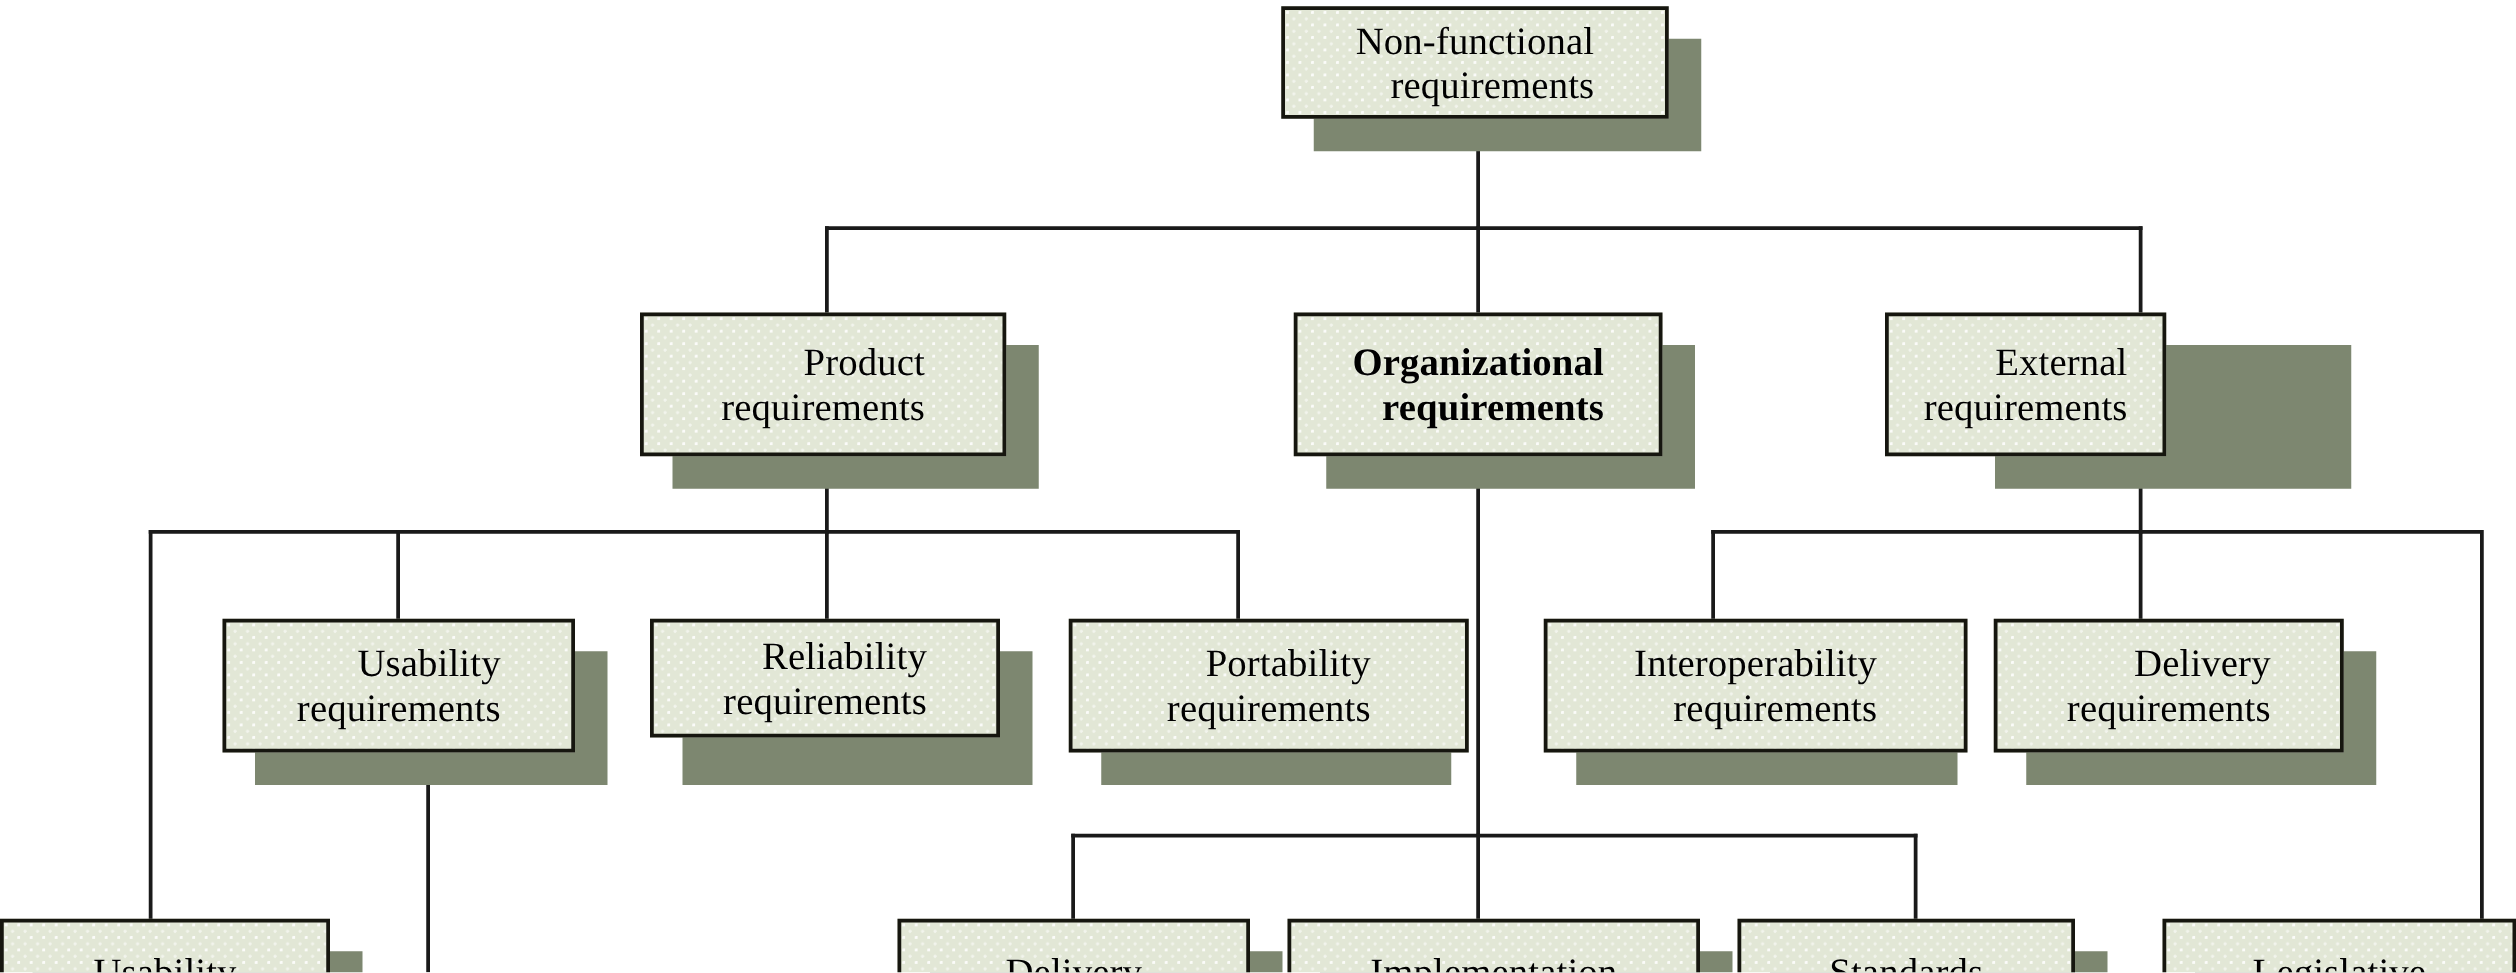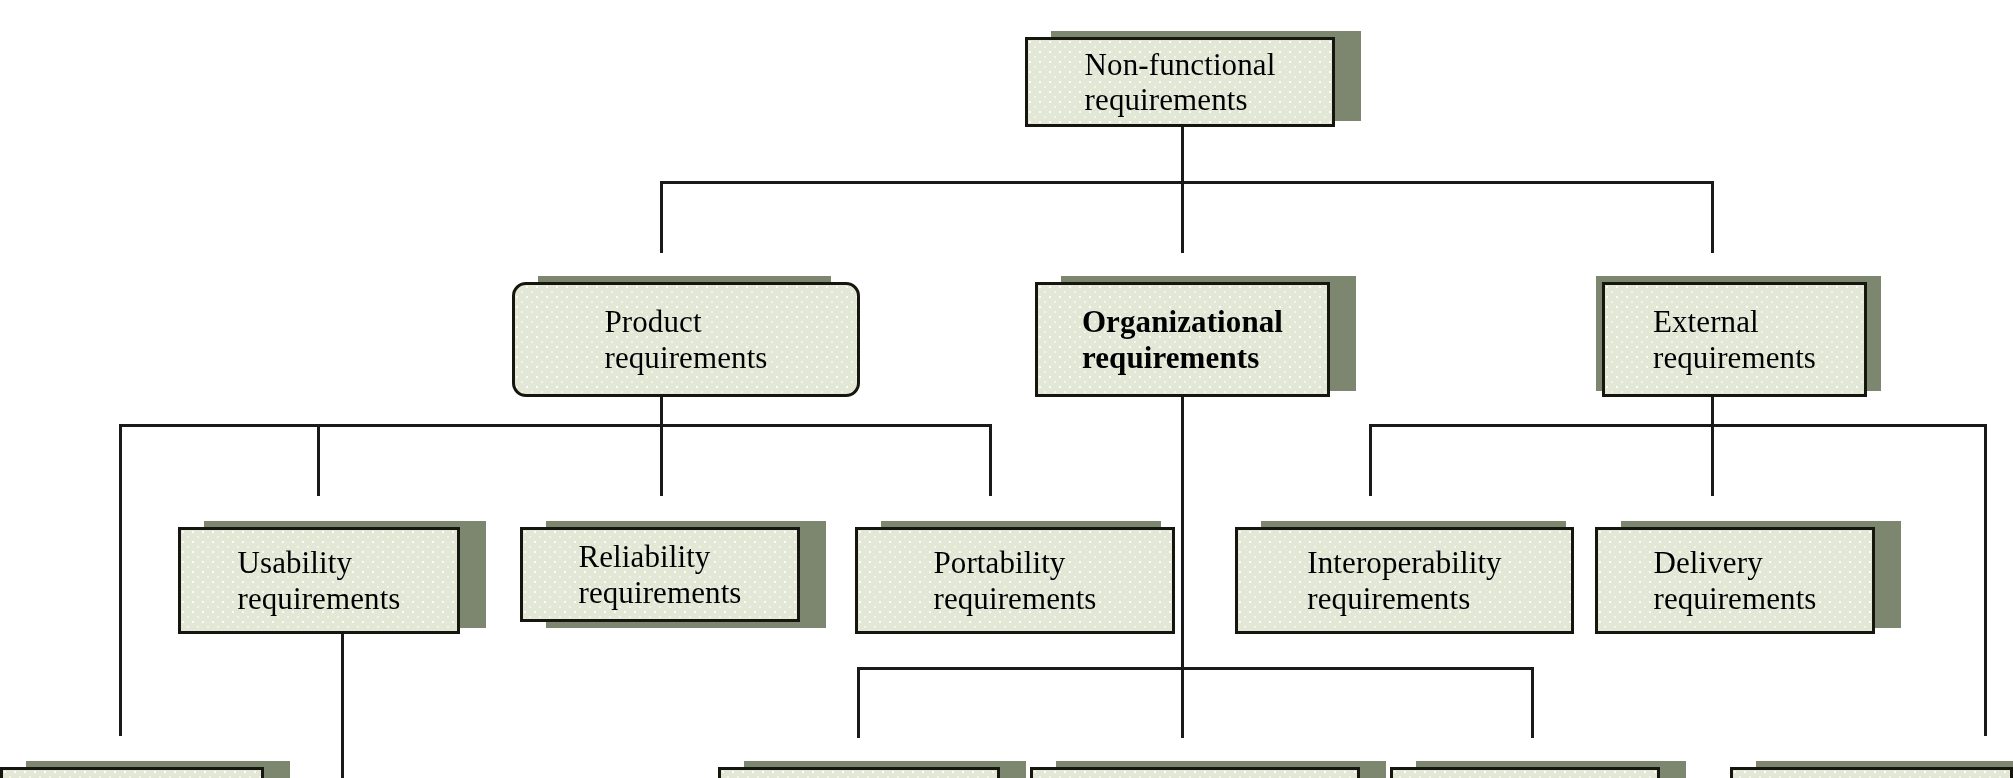--- a/index.html
+++ b/index.html
@@ -28,26 +28,25 @@
     box-sizing:border-box;
     border:3px solid #16160f;
     background-color:#e2e7d6;
     background-image:
       radial-gradient(circle at 2px 2px, rgba(255,255,255,.85) 1.1px, rgba(255,255,255,0) 1.4px),
       radial-gradient(circle at 7px 7px, rgba(255,255,255,.55) 1.1px, rgba(255,255,255,0) 1.4px);
     background-size:10px 10px,10px 10px;
     display:flex;
     align-items:center;
     justify-content:center;
-    text-align:left;
+    text-align:right;
     line-height:1.14;
     font-size:31px;
     letter-spacing:.1px;
     z-index:3;
-    margin-top:32px;
   }
   .node .lbl{
     display:block;
     padding:0 6px;
     white-space:pre-line;
     text-shadow:0 0 1px rgba(255,255,255,.6);
   }
   
   .shadow{
     position:absolute;
@@ -100,31 +99,31 @@
   <div class="shadow" style="left:744px;top:761px;width:282px;height:60px;"></div>
   <div class="shadow" style="left:1056px;top:761px;width:330px;height:60px;"></div>
   <div class="shadow" style="left:1416px;top:761px;width:270px;height:60px;"></div>
   <div class="shadow" style="left:1756px;top:761px;width:257px;height:60px;"></div>
 
   <div class="node" style="left:1025px;top:5px;width:310px;height:90px;">
     <span class="lbl">Non-functional
 requirements</span>
   </div>
 
-  <div class="node" style="left:512px;top:250px;width:348px;height:115px;border-radius:14px;">
+  <div class="node" style="left:512px;top:250px;width:293px;height:115px;">
     <span class="lbl">Product
 requirements</span>
   </div>
 
   <div class="node" style="left:1035px;top:250px;width:295px;height:115px;font-weight:bold;">
     <span class="lbl">Organizational
 requirements</span>
   </div>
 
-  <div class="node" style="left:1602px;top:250px;width:265px;height:115px;">
+  <div class="node" style="left:1508px;top:250px;width:225px;height:115px;">
     <span class="lbl">External
 requirements</span>
   </div>
 
   <div class="node" style="left:178px;top:495px;width:282px;height:107px;">
     <span class="lbl">Usability
 requirements</span>
   </div>
 
   <div class="node" style="left:520px;top:495px;width:280px;height:95px;">

